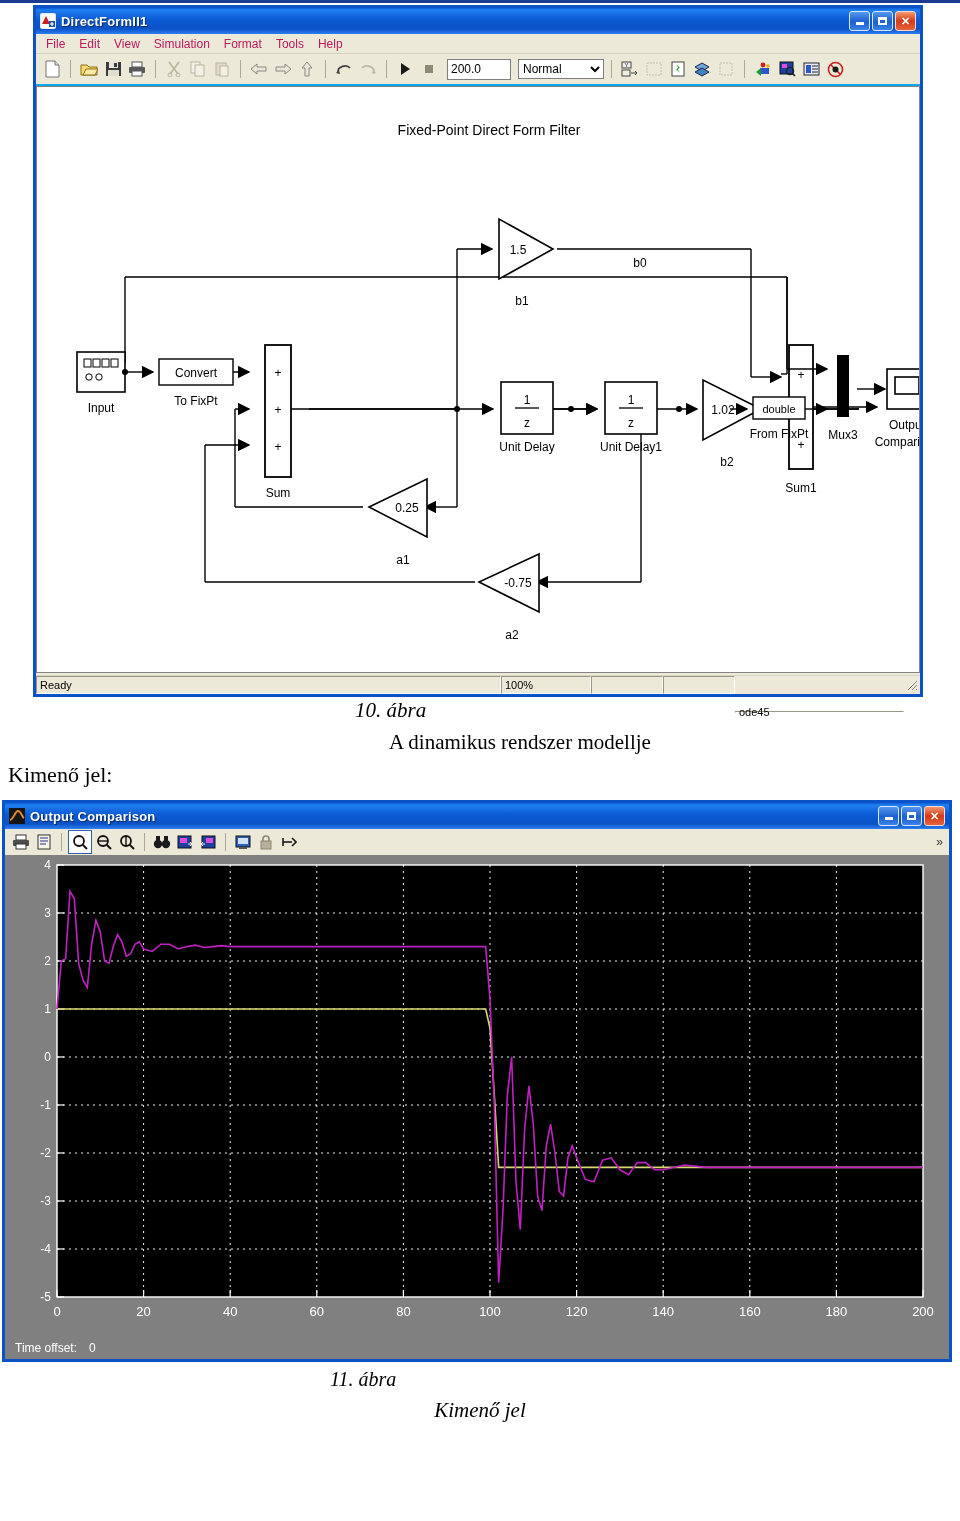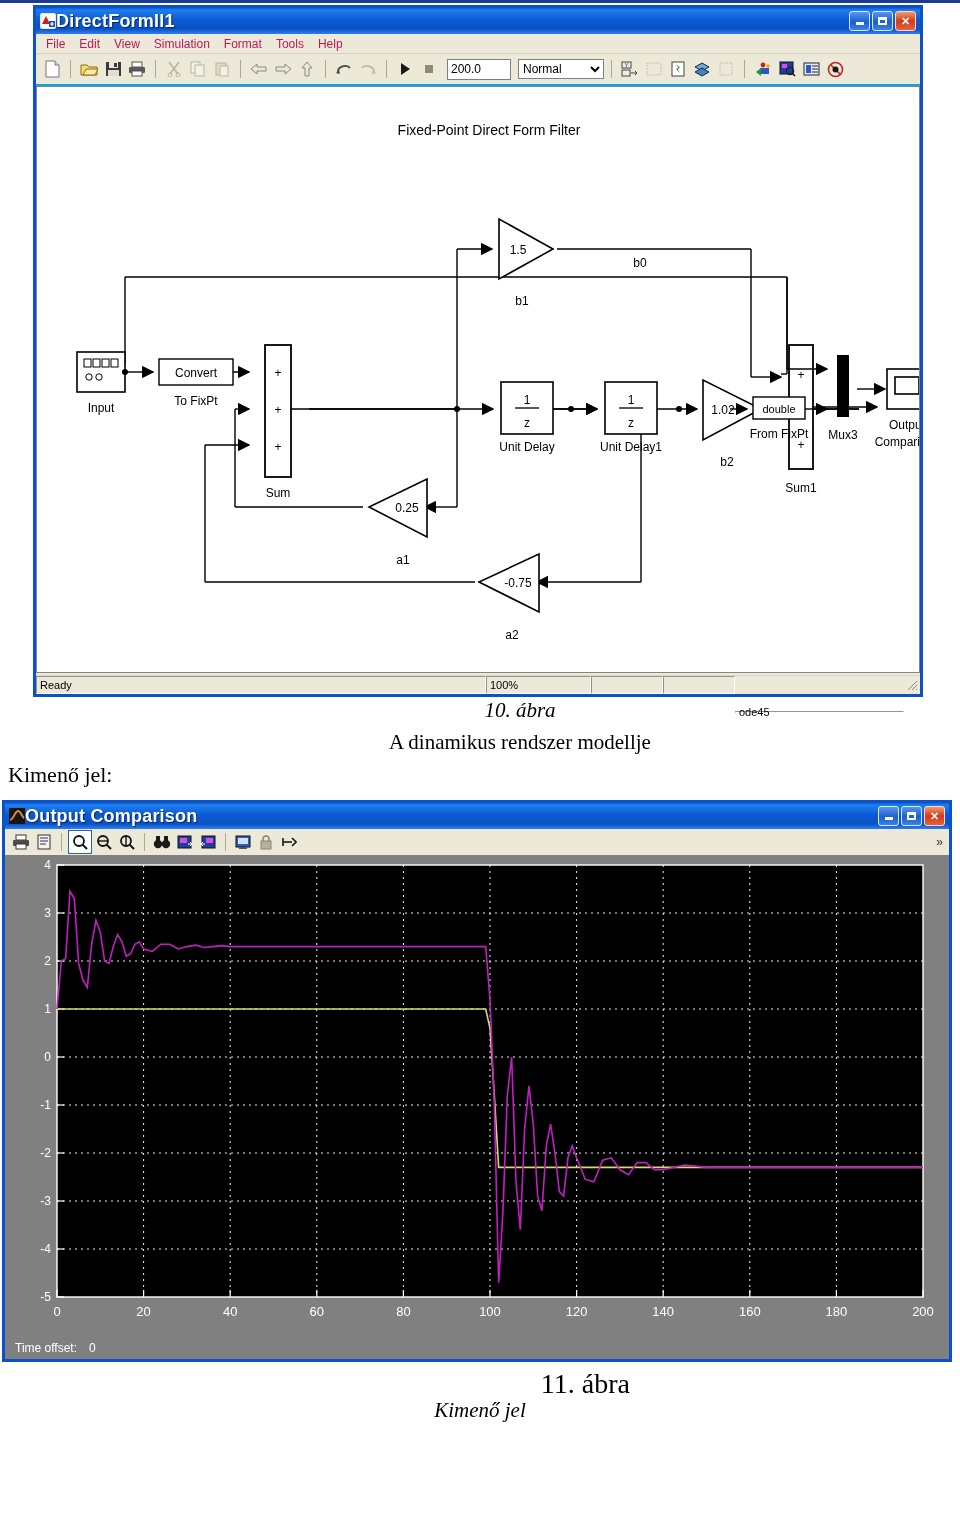--- a/index.html
+++ b/index.html
@@ -5,21 +5,21 @@
   html,body{margin:0;padding:0;background:#ffffff;}
   body{width:960px;height:1521px;position:relative;
        font-family:"Liberation Sans", sans-serif;}
 
   
   .xp-window{position:absolute;background:#ece9d8;
       border:1px solid #0a246a;box-sizing:border-box;}
   .xp-titlebar{height:26px;
       background:linear-gradient(180deg,#0b5fd6 0%,#1f7ef0 8%,#0c5ad4 45%,#0a52c6 80%,#2c7ff2 100%);
       display:flex;align-items:center;padding:0 2px 0 4px;box-sizing:border-box;}
-  .xp-title{color:#fff;font-weight:bold;font-size:18px;
+  .xp-title{color:#fff;font-weight:bold;font-size:13px;margin-left:5px;
       text-shadow:1px 1px 1px rgba(0,0,0,.55);white-space:nowrap;letter-spacing:.2px;}
   .xp-appicon{width:16px;height:16px;flex:0 0 16px;position:relative;border-radius:2px;}
   .xp-btns{margin-left:auto;display:flex;gap:2px;padding-right:2px;}
   .xp-btn{width:21px;height:20px;border:1px solid #d8e8ff;border-radius:3px;
       box-sizing:border-box;position:relative;
       background:linear-gradient(180deg,#5596ef,#1c5fce 55%,#3b82e8);}
   .xp-btn.close{background:linear-gradient(180deg,#f19a72,#d63a18 50%,#e4623c);
       border-color:#ffd9c7;}
   .xp-btn .g{position:absolute;left:0;right:0;top:0;bottom:0;
       display:flex;align-items:center;justify-content:center;
@@ -42,34 +42,34 @@
       background:#ece9d8;display:flex;align-items:center;padding:0 3px;box-sizing:border-box;}
 
   
   #win-model{left:33px;top:5px;width:890px;height:692px;border-width:3px;border-color:#0a52c6;}
   #model-canvas{position:absolute;left:0;right:0;top:78px;bottom:21px;background:#fff;
       border:1px solid #848484;box-sizing:border-box;overflow:hidden;}
   #model-canvas svg{display:block;}
 
   
   .cap{position:absolute;font-family:"Liberation Serif",serif;color:#000;}
-  #cap-fig10a{left:355px;top:698px;width:330px;text-align:center;font-size:21px;font-style:italic;}
+  #cap-fig10a{left:355px;top:698px;width:330px;text-align:left;font-size:21px;font-style:italic;}
   #cap-fig10b{left:260px;top:730px;width:520px;text-align:center;font-size:21px;}
   #lbl-kimeno{left:8px;top:762px;font-size:22px;}
 
   
   #win-scope{left:2px;top:800px;width:950px;height:562px;border-width:3px;border-color:#0a52c6;}
   #scope-toolbar{height:26px;display:flex;align-items:center;background:#ece9d8;
       padding-left:5px;gap:1px;border-bottom:1px solid #b9b59d;}
   #scope-axes{position:absolute;left:0;right:0;top:52px;bottom:22px;background:#808080;}
   #scope-status{position:absolute;left:0;right:0;bottom:0;height:22px;background:#808080;
       display:flex;align-items:center;color:#fff;font-size:12px;padding-left:10px;gap:12px;}
   #plot-svg{display:block;}
 
-  #cap-fig11a{left:330px;top:1368px;width:300px;text-align:right;font-size:28px;}
+  #cap-fig11a{left:330px;top:1368px;width:300px;text-align:left;font-size:20px;font-style:italic;}
   #cap-fig11b{left:330px;top:1398px;width:300px;text-align:center;font-size:21px;font-style:italic;}
   #pagenum{left:380px;top:1517px;width:200px;text-align:center;font-size:20px;}
 
   .topline{position:absolute;left:0;top:0;width:960px;height:3px;background:#1a3b8f;}
 </style>
 </head>
 <body>
 
 <div class="topline"></div>
 
@@ -452,21 +452,21 @@
           <rect x="208" y="160" width="24" height="17" fill="#fff" stroke="#000" stroke-width="1.6"></rect>
           <text x="220" y="212" text-anchor="middle" id="dg-scope-l1">Output</text>
           <text x="220" y="229" text-anchor="middle" id="dg-scope-l2">Comparison</text>
         </g>
       </g>
     </svg>
   </div>
 
   <div class="xp-status" style="position:absolute;left:0;right:0;bottom:0;">
     <span class="sbox" style="flex:1 1 auto;">Ready</span>
-    <span class="sbox" style="width:105px;">100%</span>
+    <span class="sbox" style="width:90px;">100%</span>
     <span class="sbox" style="width:72px;"></span>
     <span class="sbox" style="width:72px;"></span>
     <span class="sbox" style="width:169px;margin-top:35px;">ode45</span>
     <span class="sbox" style="width:16px;border:none;">
       <svg width="11" height="11">
           <path d="M10 1 L1 10 M10 5 L5 10 M10 9 L9 10" stroke="#888"></path>
         </svg>
     </span>
   </div>
 </div>

